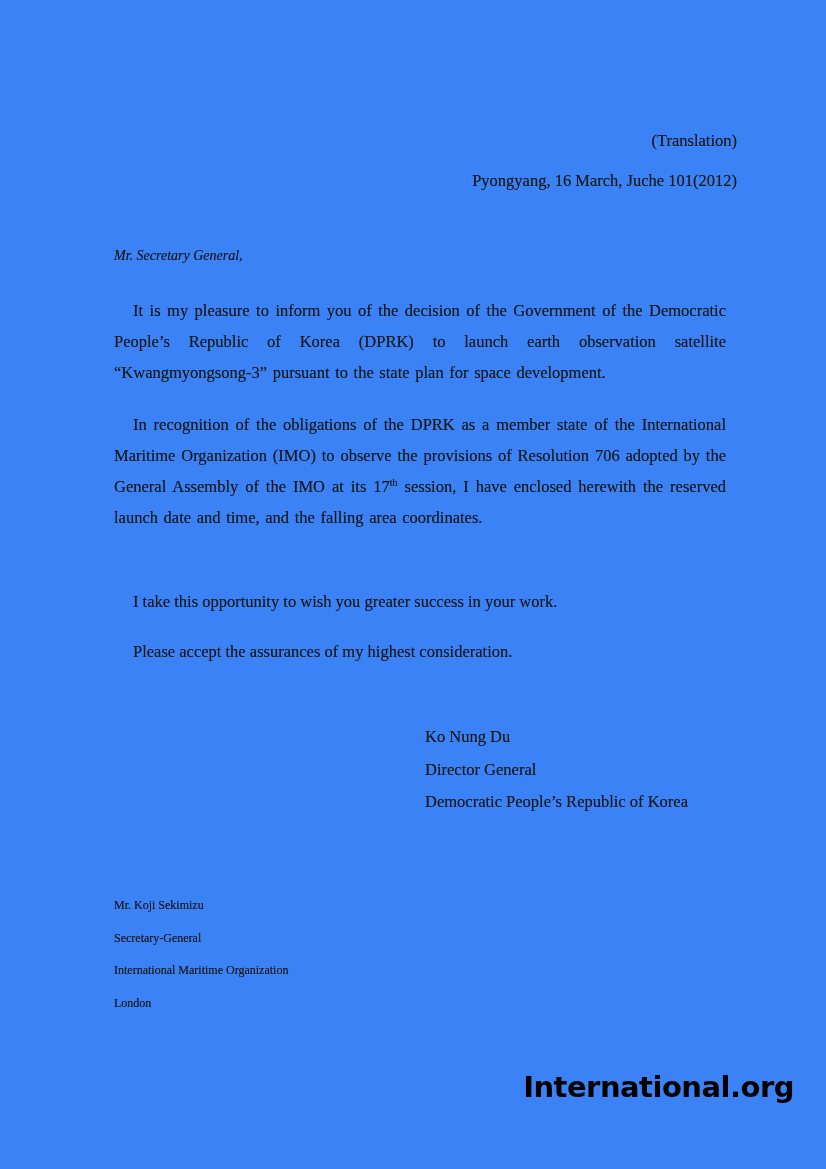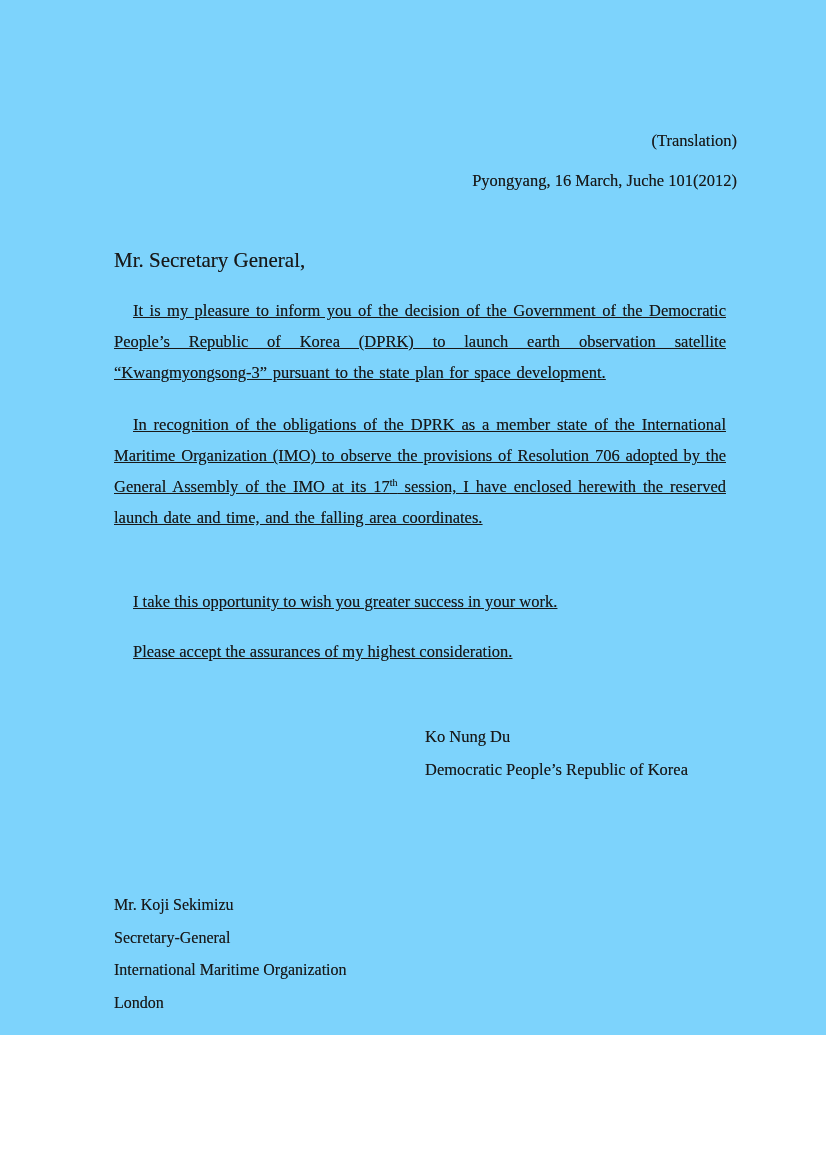--- a/index.html
+++ b/index.html
@@ -3,22 +3,22 @@
 <meta charset="utf-8">
 <style>
   html, body {
     margin: 0;
     padding: 0;
     background: #ffffff;
   }
   .page {
     position: relative;
     width: 826px;
-    height: 1035px;
-    background: #7dd3fc;
+    height: 1169px;
+    background: #3b82f6;
     font-family: "Liberation Serif", "DejaVu Serif", serif;
     color: #181818;
     overflow: hidden;
   }
   
   .scan {
     text-shadow: 0 0 0.6px rgba(25,25,25,0.55);
   }
   .right-line {
     position: absolute;
@@ -26,34 +26,34 @@
     font-size: 16.5px;
     line-height: 20px;
     white-space: nowrap;
   }
   .translation-label { top: 131px; }
   .dateline { top: 171px; }
   .salutation {
     position: absolute;
     left: 114px;
     top: 248px;
-    font-size: 21px;
+    font-size: 14px;
     white-space: nowrap;
+    font-style: italic;
   }
   .para {
     position: absolute;
     left: 114px;
     width: 612px;
     margin: 0;
     font-size: 16.5px;
     line-height: 31px;
     text-align: justify;
     text-indent: 19px;
     word-spacing: 1.5px;
-    text-decoration: underline;
   }
   .para-1 { top: 295px; }
   .para-2 { top: 409px; }
   .para-3 { top: 586px; text-align: left; word-spacing: normal; }
   .para-4 { top: 636px; text-align: left; word-spacing: normal; }
   .para sup {
     font-size: 10px;
     line-height: 0;
     vertical-align: super;
     margin-top: 28px;
@@ -62,21 +62,21 @@
     position: absolute;
     left: 425px;
     top: 721px;
     font-size: 16.5px;
     line-height: 32.5px;
   }
   .recipient-block {
     position: absolute;
     left: 114px;
     top: 889px;
-    font-size: 16px;
+    font-size: 12px;
     line-height: 32.5px;
   }
   .block-line { white-space: nowrap; }
   .watermark {
     position: absolute;
     right: 32px;
     top: 1070px;
     font-family: "DejaVu Sans", sans-serif;
     font-weight: 700;
     font-size: 29px;
@@ -99,20 +99,21 @@
   <p class="para para-1 scan">It is my pleasure to inform you of the decision of the Government of the Democratic People’s Republic of Korea (DPRK) to launch earth observation satellite “Kwangmyongsong-3” pursuant to the state plan for space development.</p>
 
   <p class="para para-2 scan"><span>In recognition of the obligations of the DPRK as a member state of the International Maritime Organization (IMO) to observe the provisions of Resolution 706 adopted by the General Assembly of the IMO at its 17</span><sup>th</sup><span> session, I have enclosed herewith the reserved launch date and time, and the falling area coordinates.</span></p>
 
   <p class="para para-3 scan">I take this opportunity to wish you greater success in your work.</p>
 
   <p class="para para-4 scan">Please accept the assurances of my highest consideration.</p>
 
   <div class="sig-block scan">
     <div class="block-line">Ko Nung Du</div>
+    <div class="block-line">Director General</div>
     <div class="block-line">Democratic People’s Republic of Korea</div>
   </div>
 
   <div class="recipient-block scan">
     <div class="block-line">Mr. Koji Sekimizu</div>
     <div class="block-line">Secretary-General</div>
     <div class="block-line">International Maritime Organization</div>
     <div class="block-line">London</div>
   </div>
 

